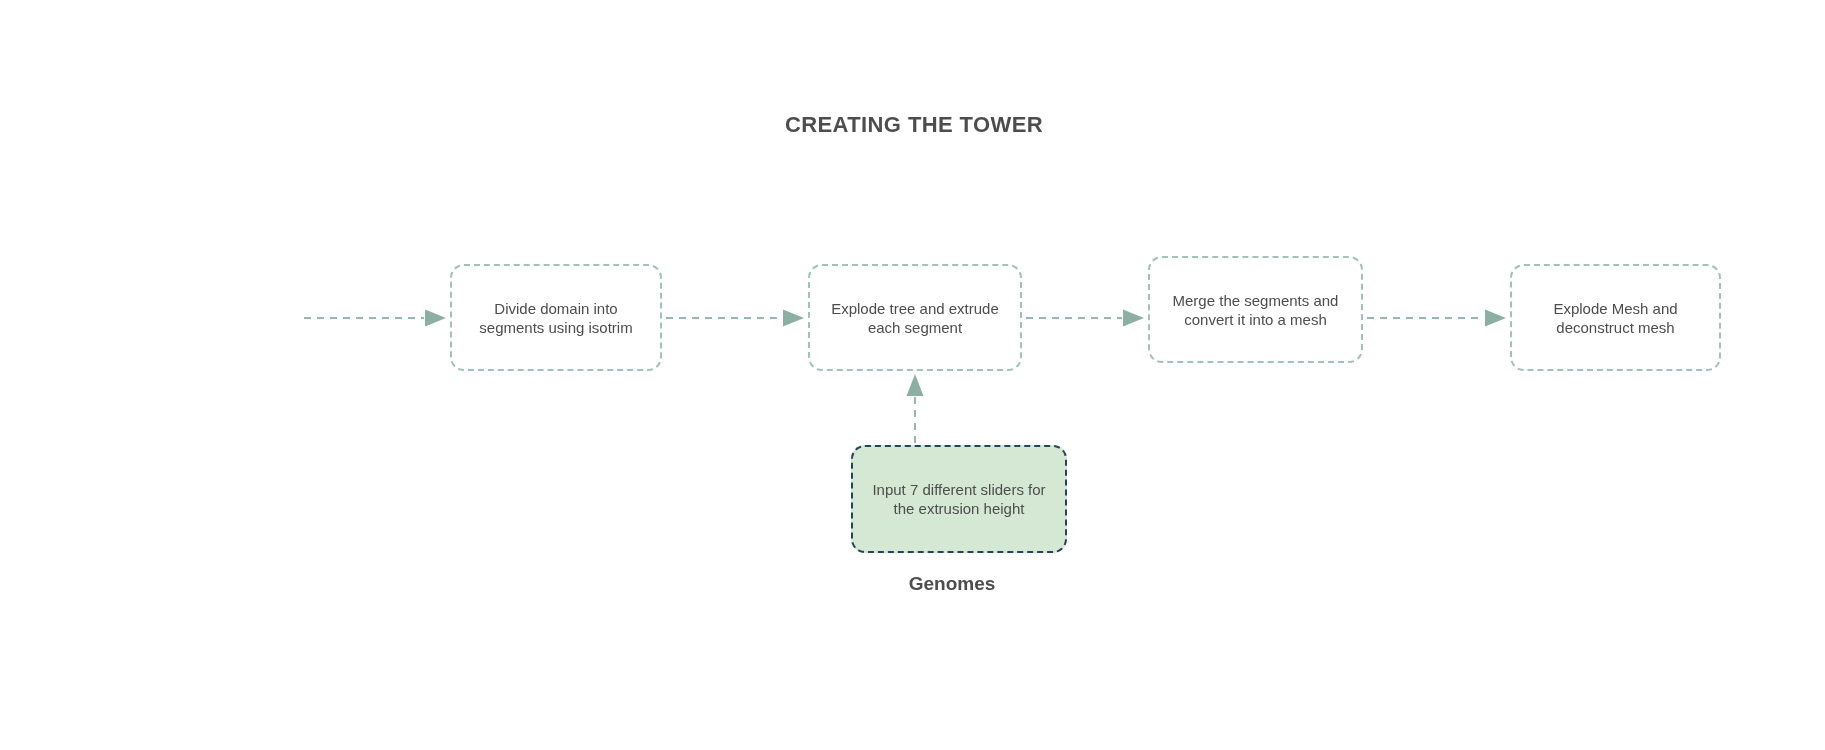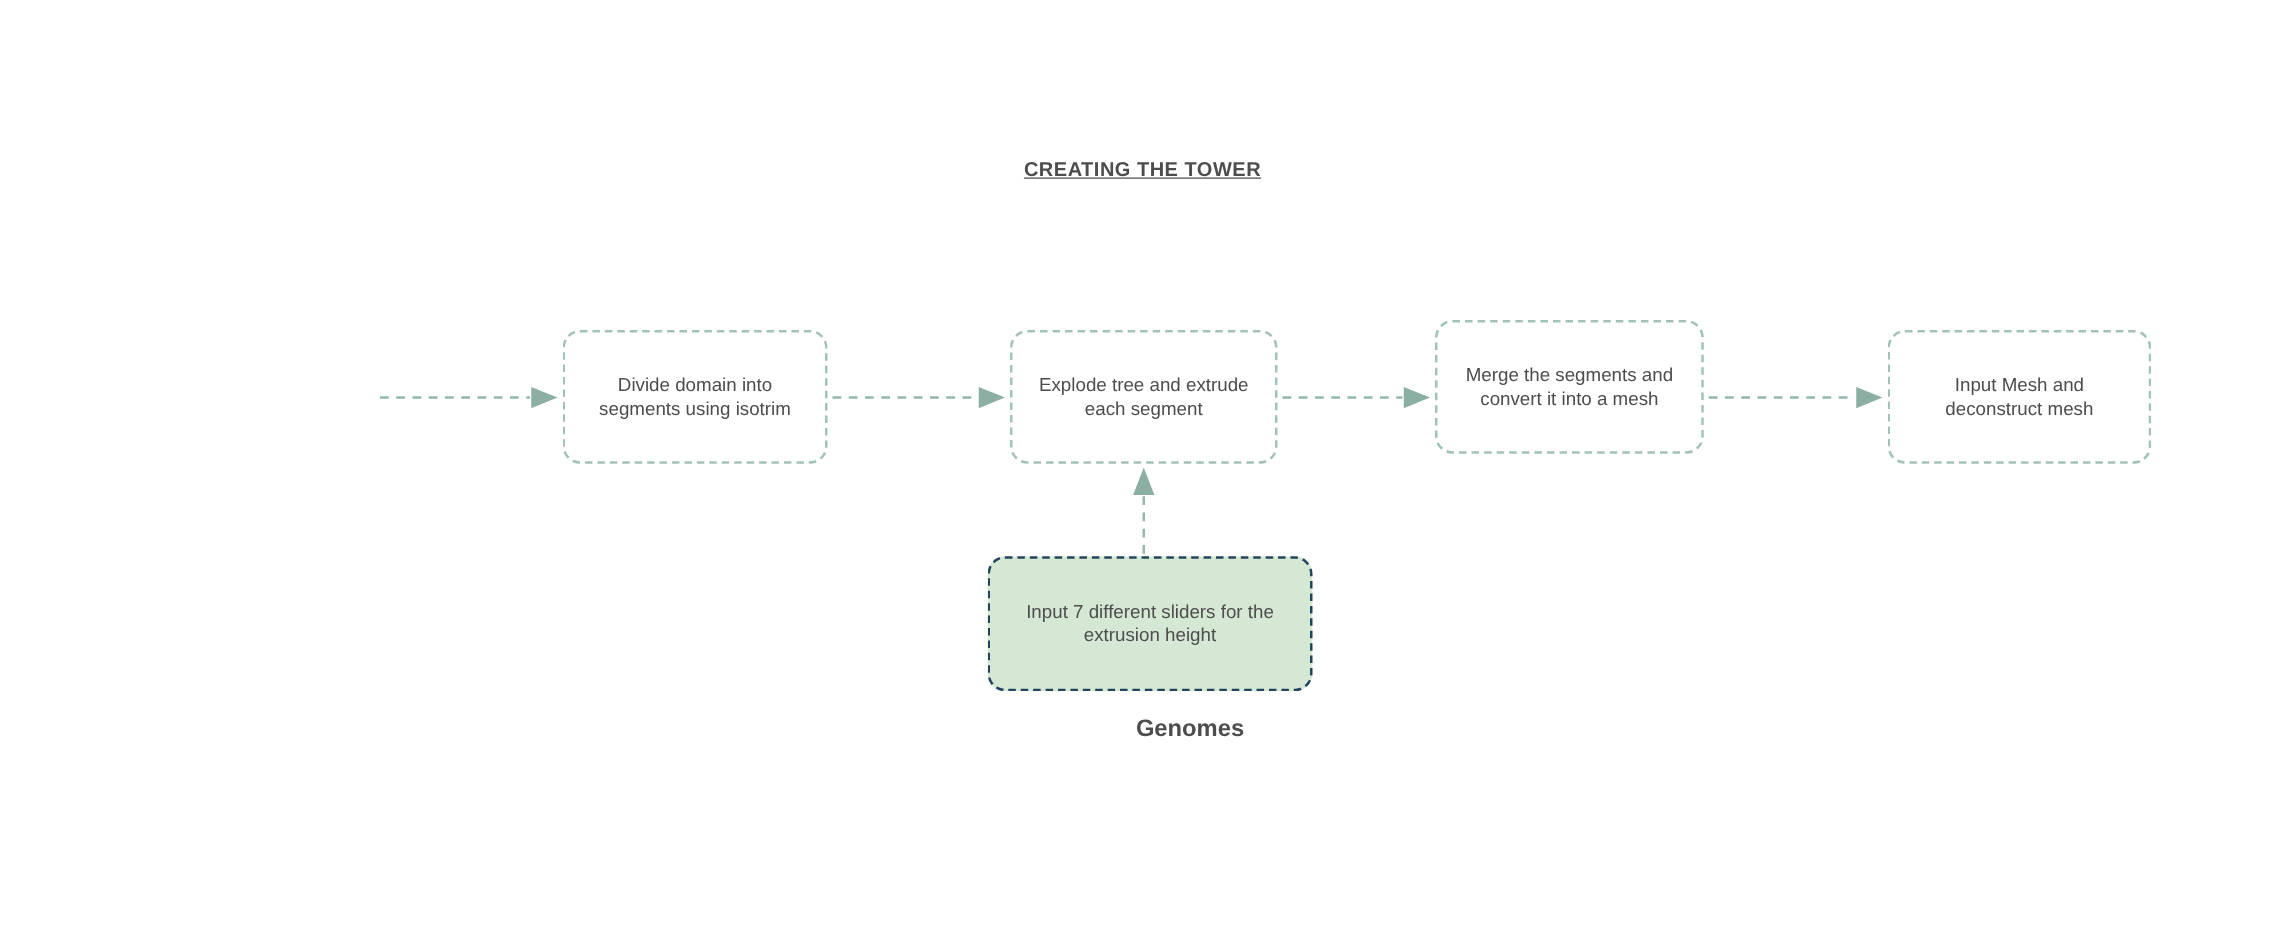--- a/index.html
+++ b/index.html
@@ -16,27 +16,26 @@
   .canvas {
     position: relative;
     width: 1825px;
     height: 750px;
     background: #ffffff;
     font-family: "Liberation Sans", sans-serif;
     overflow: hidden;
   }
   .diagram-title {
     position: absolute;
-    top: 128px;
+    top: 112px;
     left: 914px;
     transform: translateX(-50%);
-    font-size: 16px;
+    font-size: 22px;
     font-weight: bold;
     letter-spacing: 0.4px;
-    text-decoration: underline;
     color: var(--text);
     white-space: nowrap;
   }
   .node {
     position: absolute;
     display: flex;
     align-items: center;
     justify-content: center;
     text-align: center;
     border: 2px dashed var(--node-border);
@@ -46,21 +45,21 @@
     font-size: 15px;
     line-height: 19px;
     padding: 0 14px;
   }
   .node-1 { left: 88px;   top: 264px; width: 212px; height: 107px; }
   .node-2 { left: 450px;  top: 264px; width: 212px; height: 107px; }
   .node-3 { left: 808px;  top: 264px; width: 214px; height: 107px; }
   .node-4 { left: 1148px; top: 256px; width: 215px; height: 107px; }
   .node-5 { left: 1510px; top: 264px; width: 211px; height: 107px; }
   .input-node {
-    left: 790px; top: 445px; width: 260px; height: 108px;
+    left: 851px; top: 445px; width: 216px; height: 108px;
     border: 2px dashed var(--input-border);
     background: var(--input-fill);
   }
   .caption {
     position: absolute;
     top: 573px;
     left: 916px;
     transform: translateX(-50%);
     font-size: 19px;
     font-weight: bold;
@@ -114,21 +113,21 @@
 
   <div class="node node-3">
     <span>Explode tree and extrude each segment</span>
   </div>
 
   <div class="node node-4">
     <span>Merge the segments and convert it into a mesh</span>
   </div>
 
   <div class="node node-5">
-    <span>Input Mesh and deconstruct mesh</span>
+    <span>Explode Mesh and deconstruct mesh</span>
   </div>
 
   <div class="node input-node">
     <span>Input 7 different sliders for the extrusion height</span>
   </div>
 
   <div class="caption">Genomes</div>
 
 </div>
 

